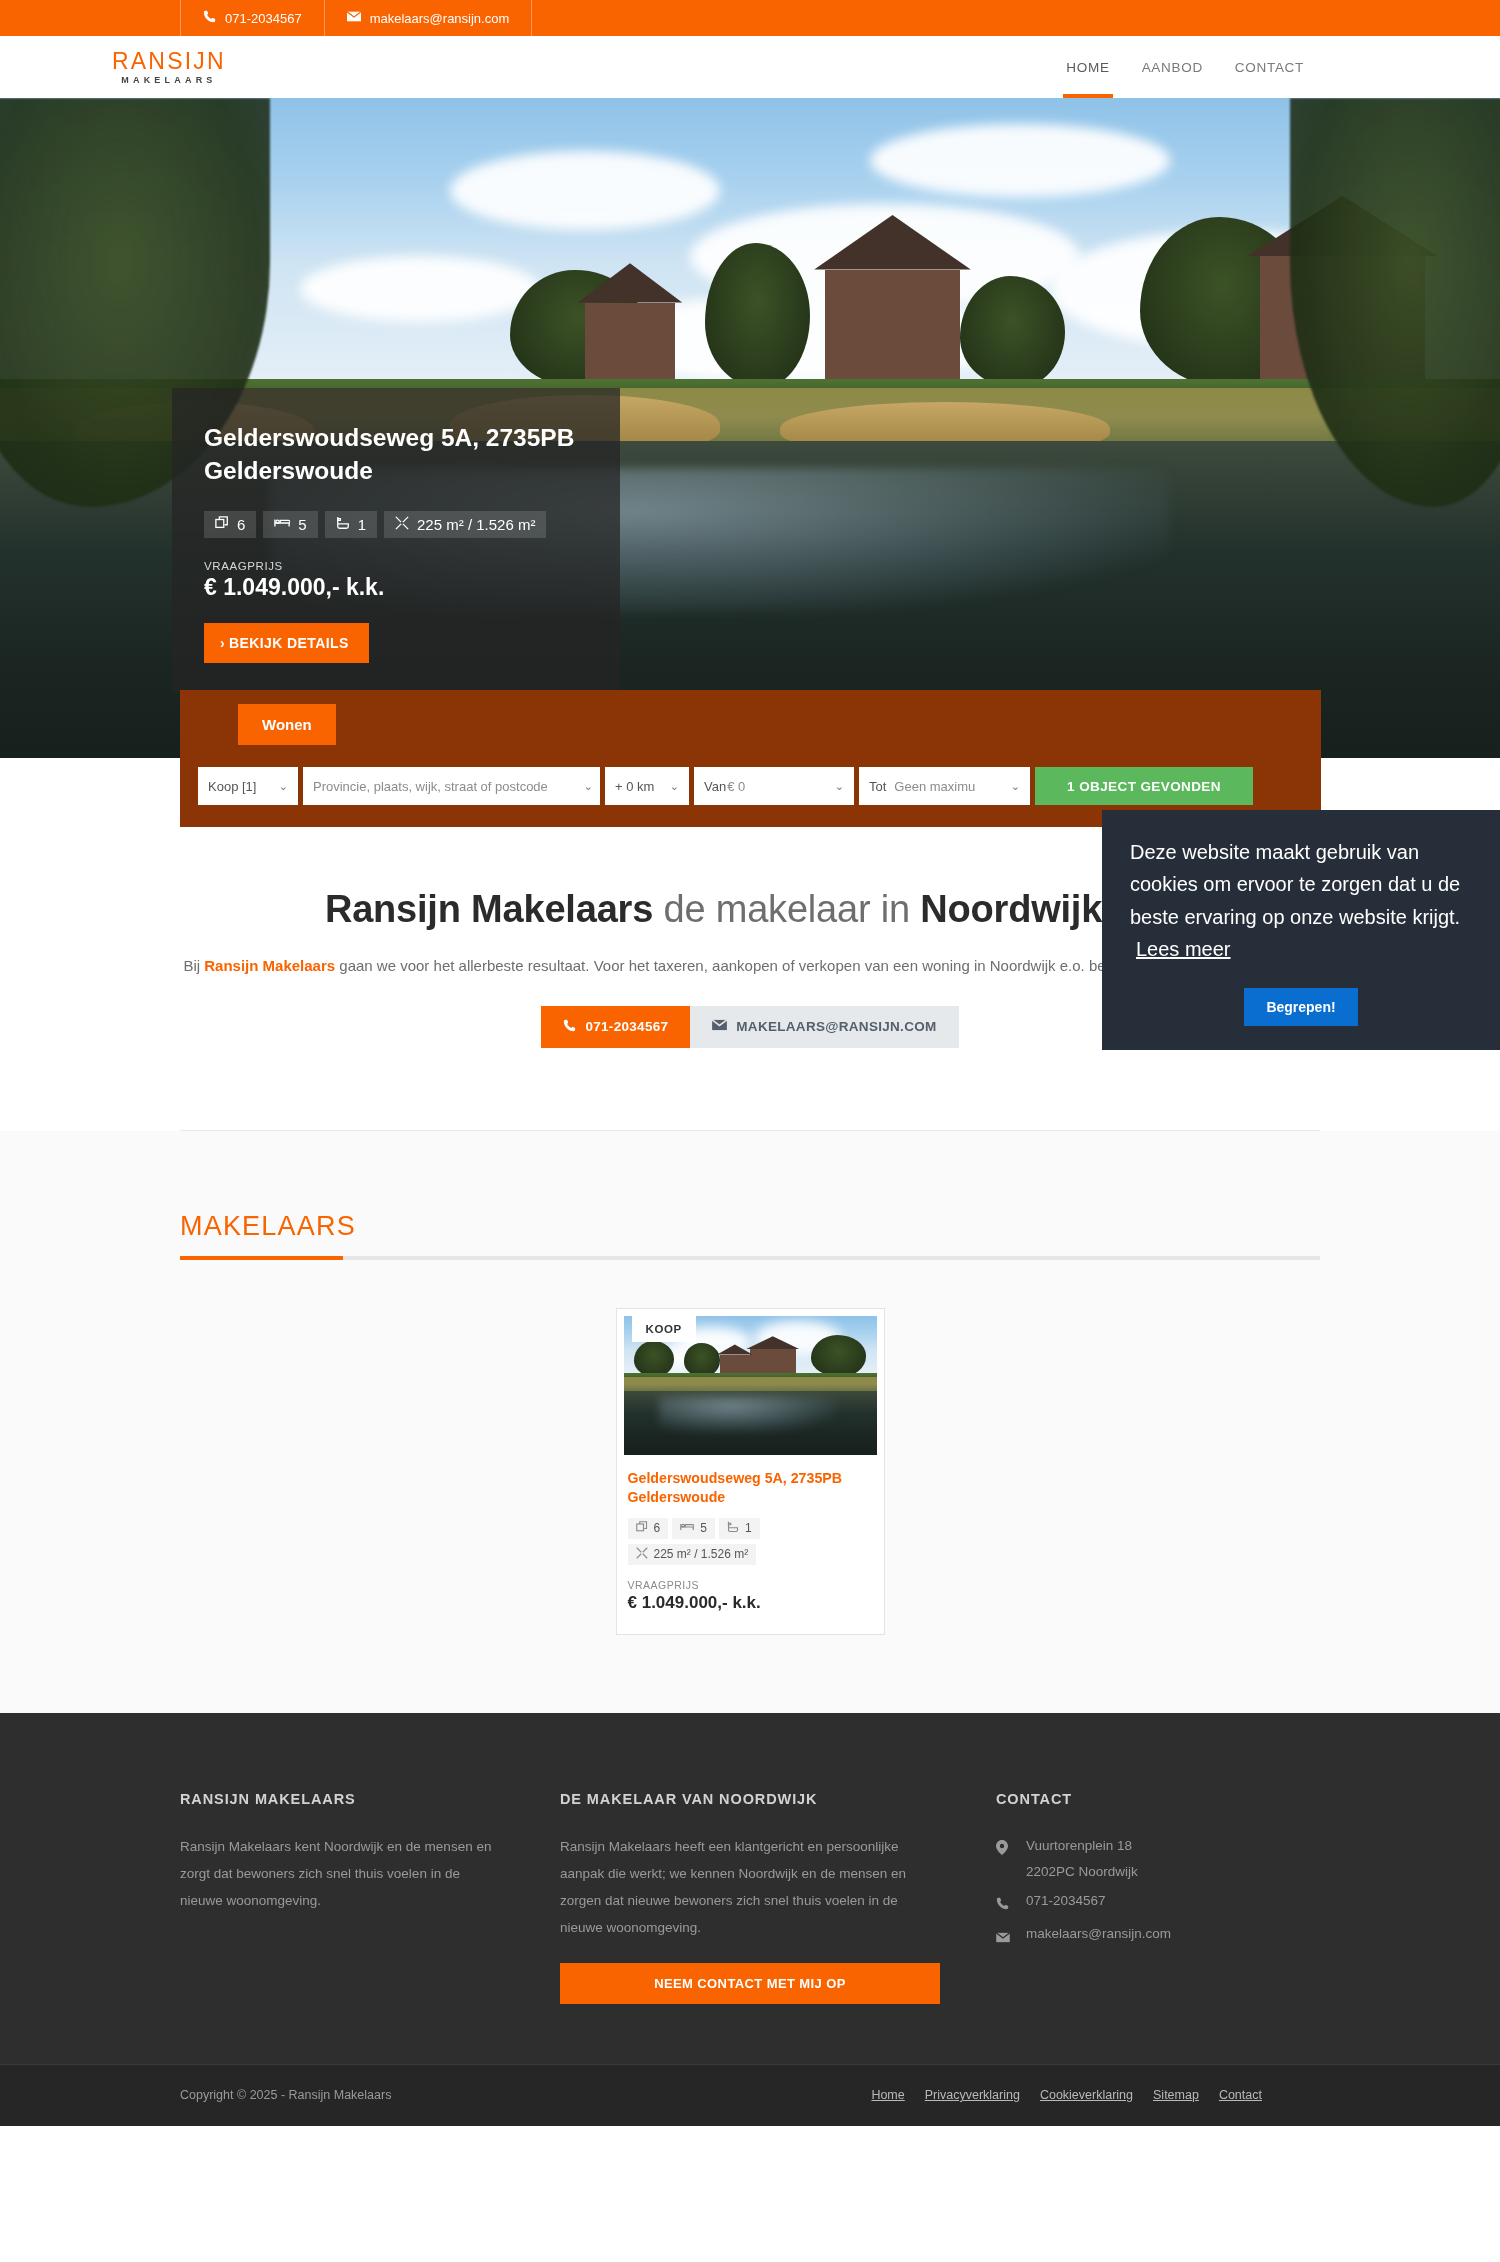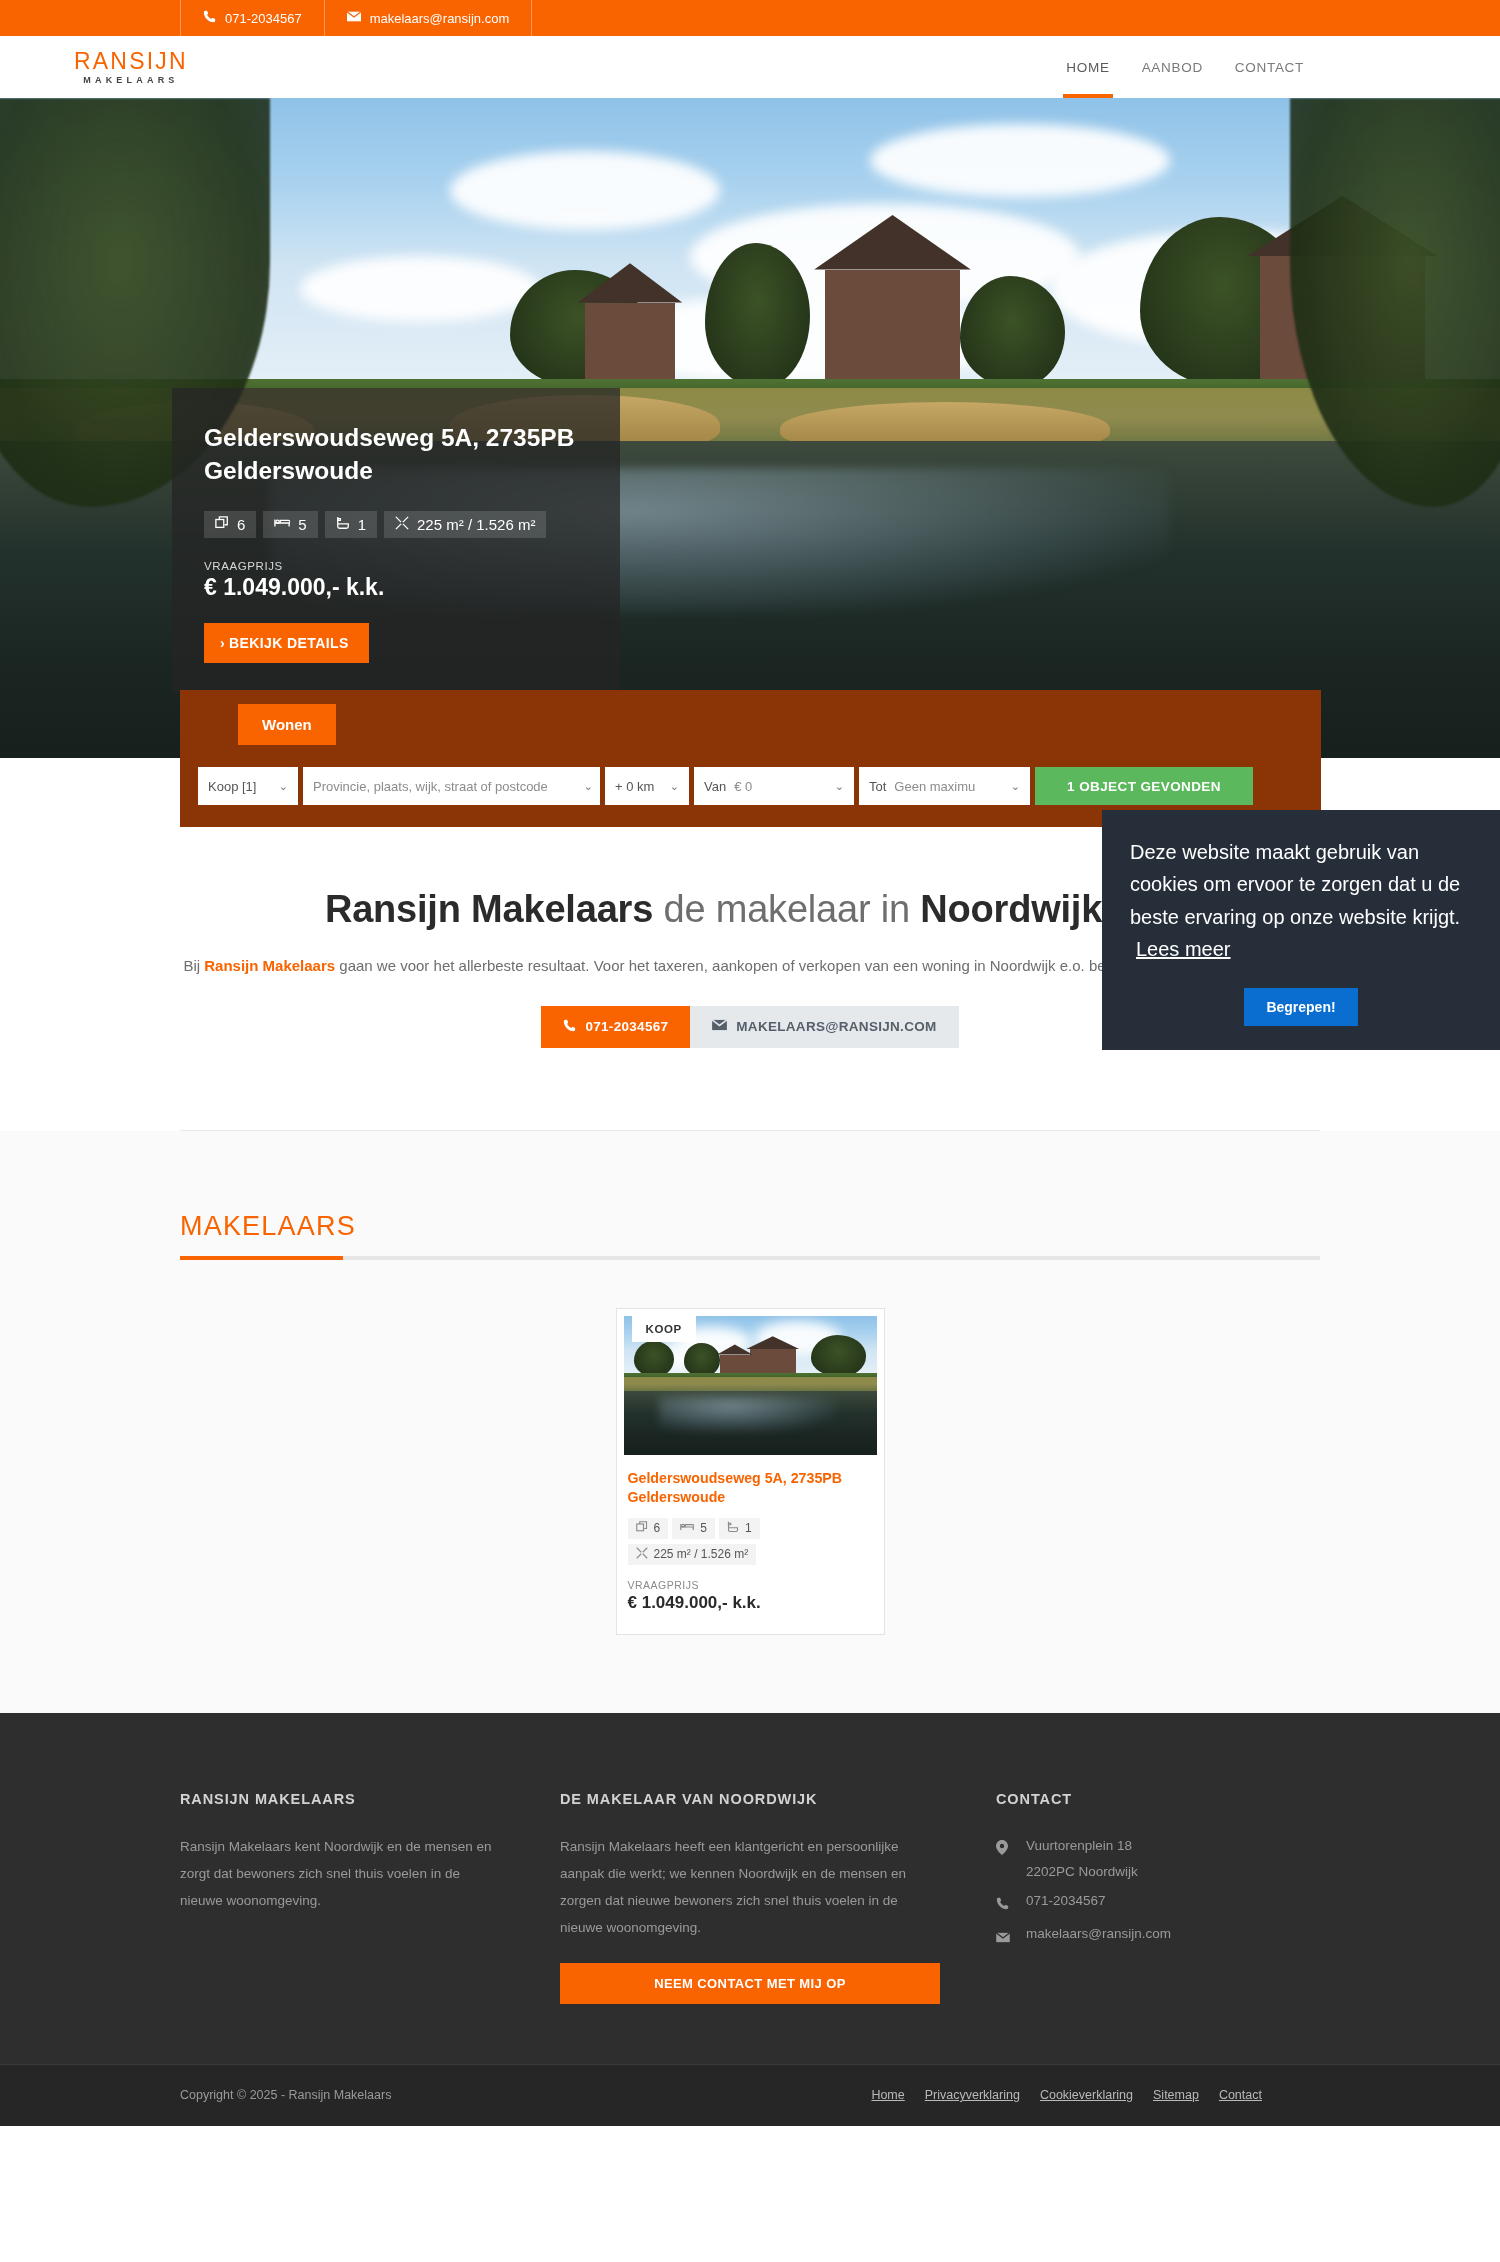--- a/index.html
+++ b/index.html
@@ -32,21 +32,21 @@
   .topbar-item:first-child { border-left: 1px solid rgba(255,255,255,.35); }
   .topbar-item svg { fill: #fff; }
 
   
   .header {
     height: 62px;
     background: #fff;
     display: flex;
     align-items: center;
     justify-content: space-between;
-    padding: 0 180px 0 74px;
+    padding: 0 180px 0 112px;
     position: relative;
     z-index: 40;
   }
   .logo { line-height: 1; }
   .logo-main {
     font-size: 23px;
     letter-spacing: 2.2px;
     color: #f96300;
     font-weight: 400;
     font-family: "Liberation Sans", sans-serif;
@@ -515,21 +515,21 @@
     </div>
     <div class="sel sel-plaats">
       <span class="dim">Provincie, plaats, wijk, straat of postcode</span>
       <span class="chev">⌄</span>
     </div>
     <div class="sel sel-km">
       <span>+ 0 km</span>
       <span class="chev">⌄</span>
     </div>
     <div class="sel sel-van">
-      <span style="display:flex;gap:8px;">
+      <span style="display:flex;gap:1px;">
         <span>Van</span>
         <span class="dim">€ 0</span>
       </span>
       <span class="chev">⌄</span>
     </div>
     <div class="sel sel-tot">
       <span style="display:flex;gap:8px;">
         <span>Tot</span>
         <span class="dim">Geen maximu</span>
       </span>

